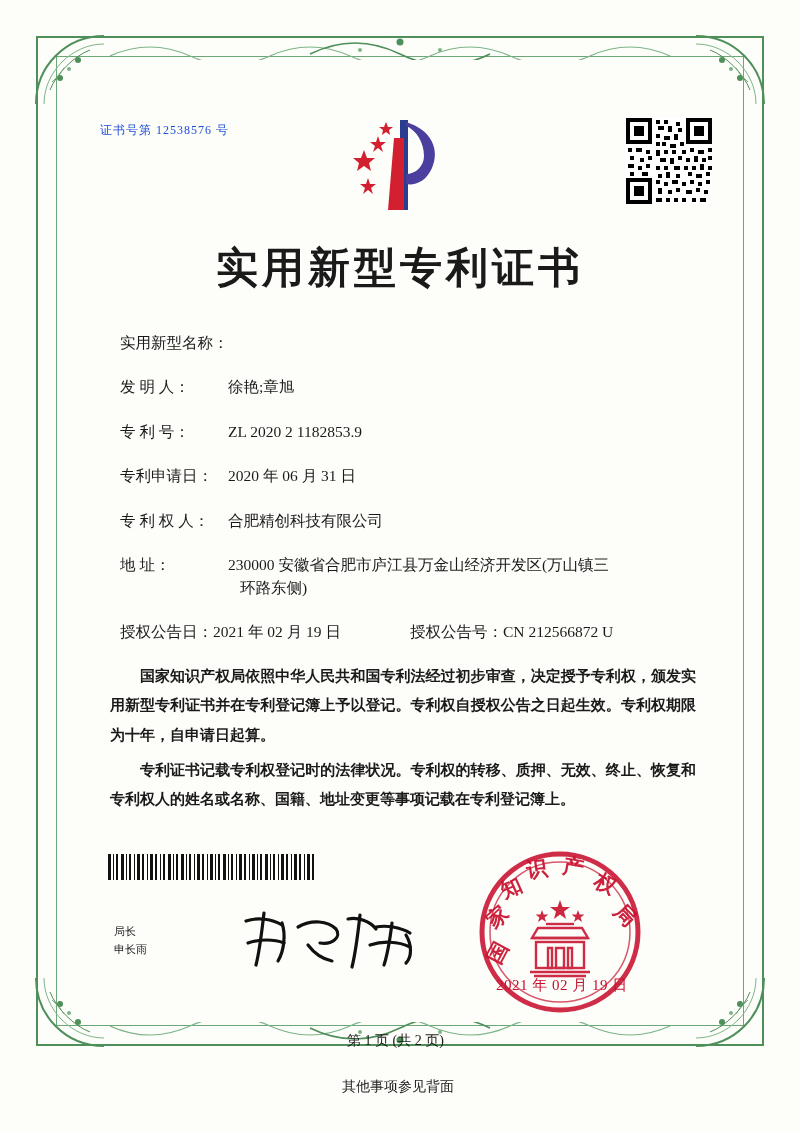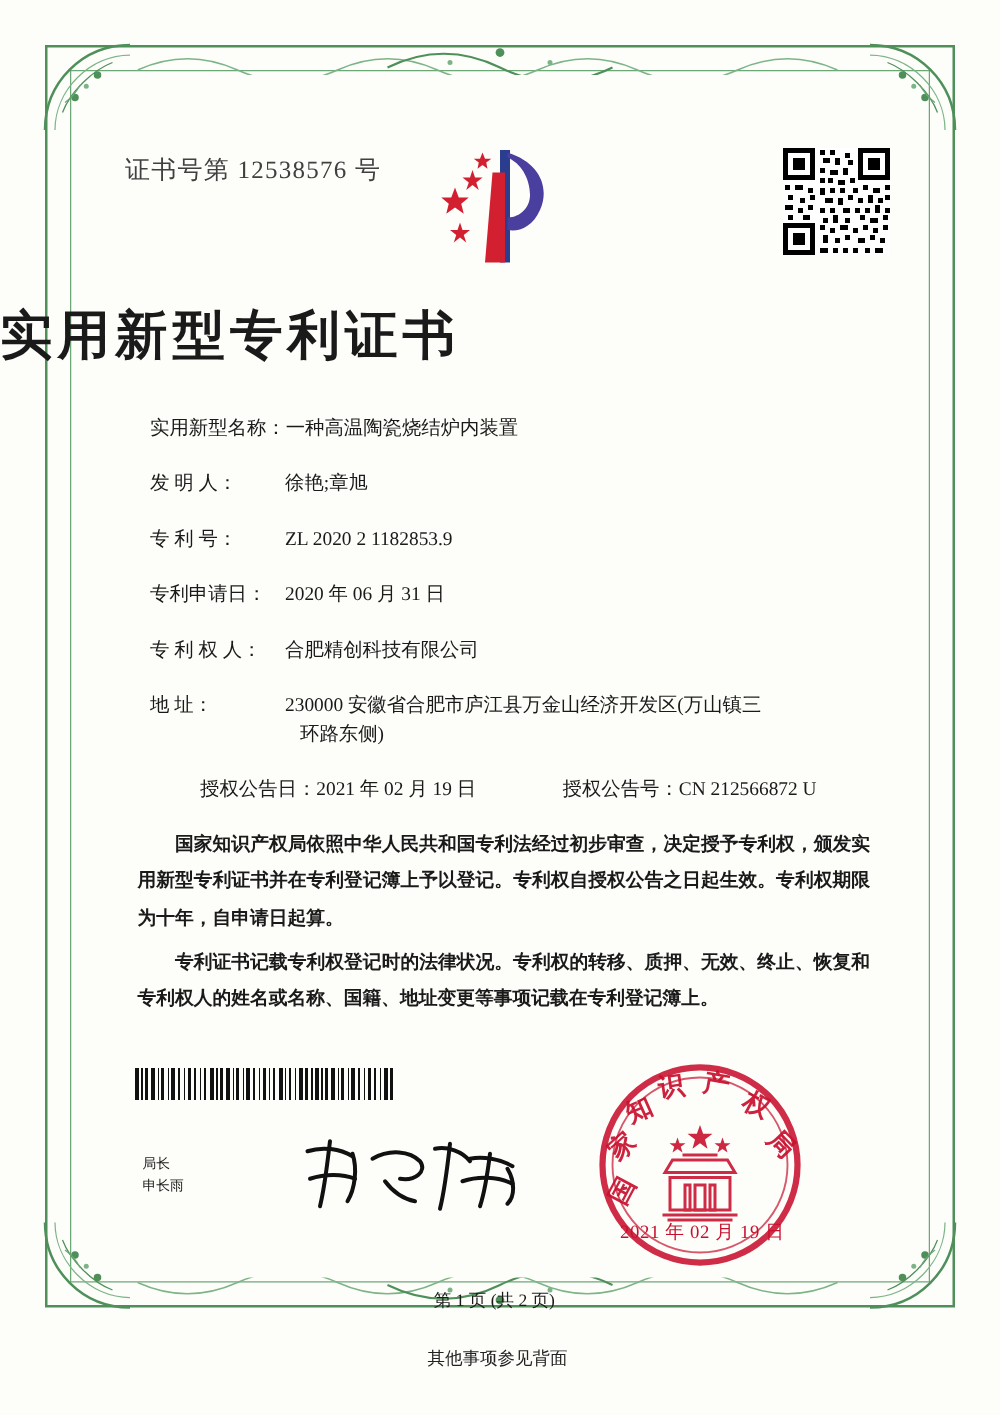--- a/index.html
+++ b/index.html
@@ -56,40 +56,40 @@
     height: 26px;
     pointer-events: none;
   }
   .edge-top { top: 34px; }
   .edge-bottom { bottom: 84px; transform: scaleY(-1); }
 
   
   .cert-number {
     position: absolute;
     left: 100px; top: 122px;
-    font-size: 20px;
+    font-size: 12px;
     letter-spacing: 1px;
-    color: #404040;
+    color: #1d4ed8;
   }
   .logo {
     position: absolute;
     left: 348px; top: 112px;
     width: 110px; height: 105px;
   }
   .qr {
     position: absolute;
     right: 88px; top: 118px;
     width: 86px; height: 86px;
   }
 
   .title {
     position: absolute;
     left: 0; top: 240px;
     width: 800px;
-    text-align: left;
+    text-align: center;
     font-size: 42px;
     font-weight: bold;
     letter-spacing: 4px;
     font-family: "Liberation Serif", "DejaVu Serif", serif;
   }
 
   
   .fields {
     position: absolute;
     left: 120px; top: 332px;
@@ -112,21 +112,21 @@
   }
   .f-value .line2 {
     display: block;
     margin-left: 12px;
   }
   .row-inline {
     display: flex;
     margin-bottom: 22px;
     font-size: 15.5px;
   }
-  .row-inline .seg1 { flex: 0 0 290px; display:flex;margin-left:40px; }
+  .row-inline .seg1 { flex: 0 0 290px; display:flex; }
   .row-inline .seg2 { flex: 1 1 auto; display:flex; }
 
   
   .paragraphs {
     position: absolute;
     left: 110px; top: 662px;
     width: 586px;
     font-size: 15px;
     line-height: 1.95;
     text-align: justify;
@@ -360,21 +360,20 @@
       </g>
     </svg>
   </div>
 
   <div class="title">实用新型专利证书</div>
 
   <div class="fields">
 
     <div class="field-row">
       <span class="f-label">实用新型名称：</span>
-      <span class="f-value">一种高温陶瓷烧结炉内装置</span>
     </div>
 
     <div class="field-row">
       <span class="f-label">发 明 人：</span>
       <span class="f-value">徐艳;章旭</span>
     </div>
 
     <div class="field-row">
       <span class="f-label">专 利 号：</span>
       <span class="f-value">ZL 2020 2 1182853.9</span>

